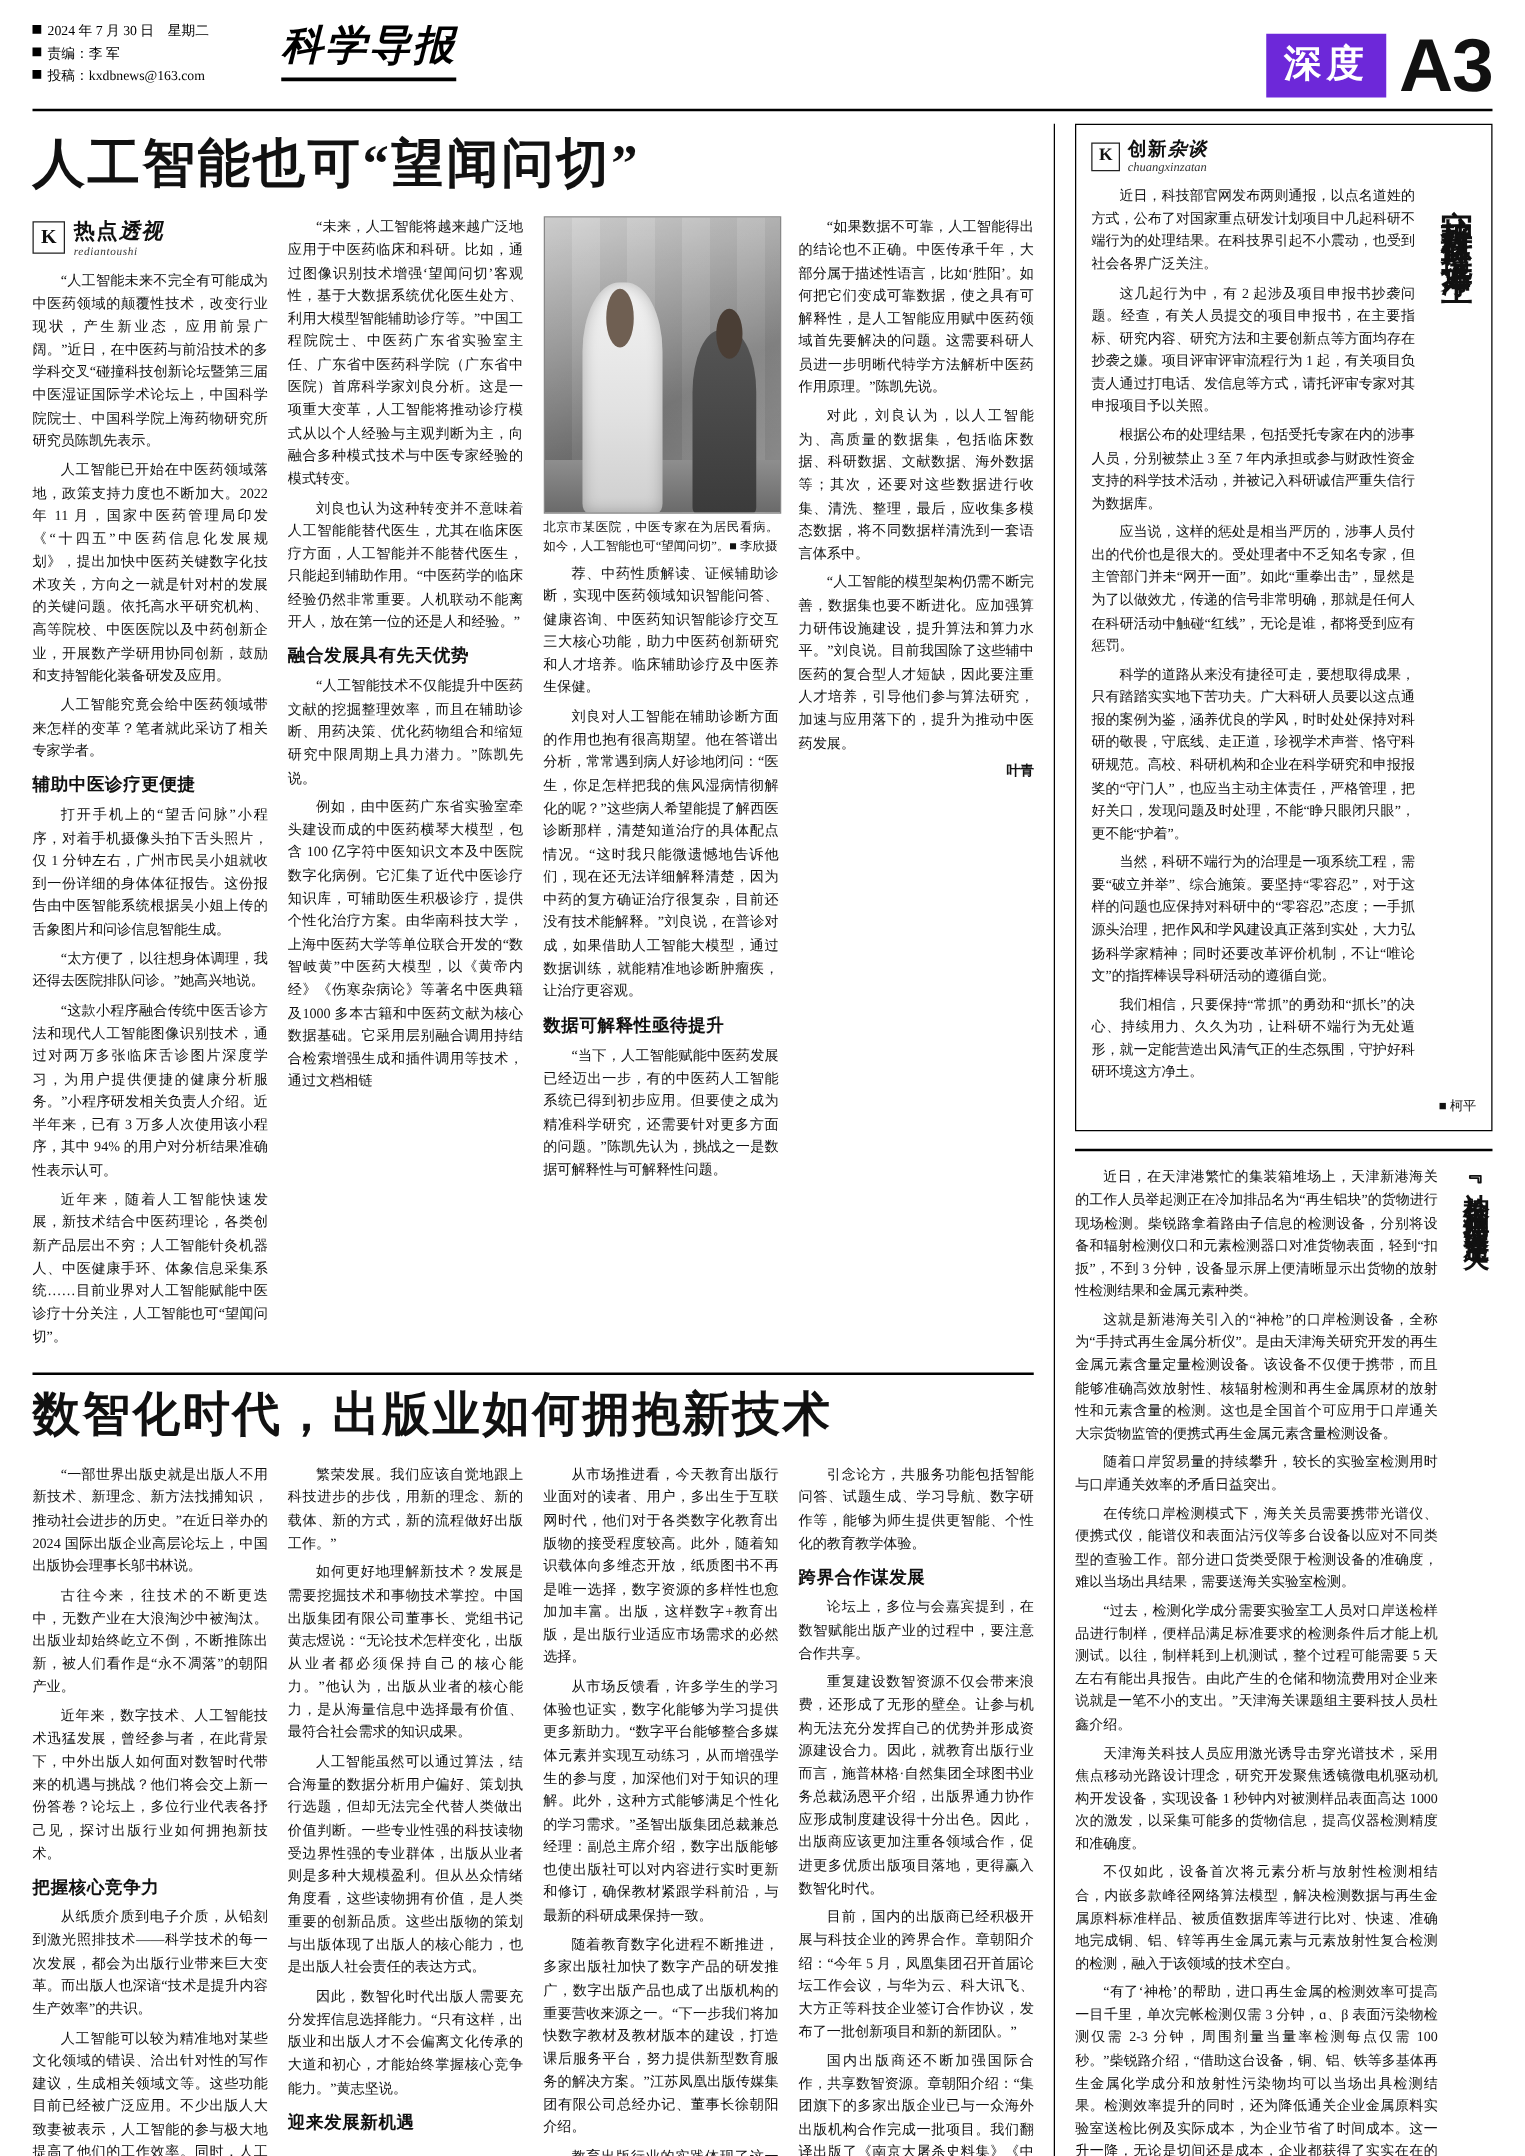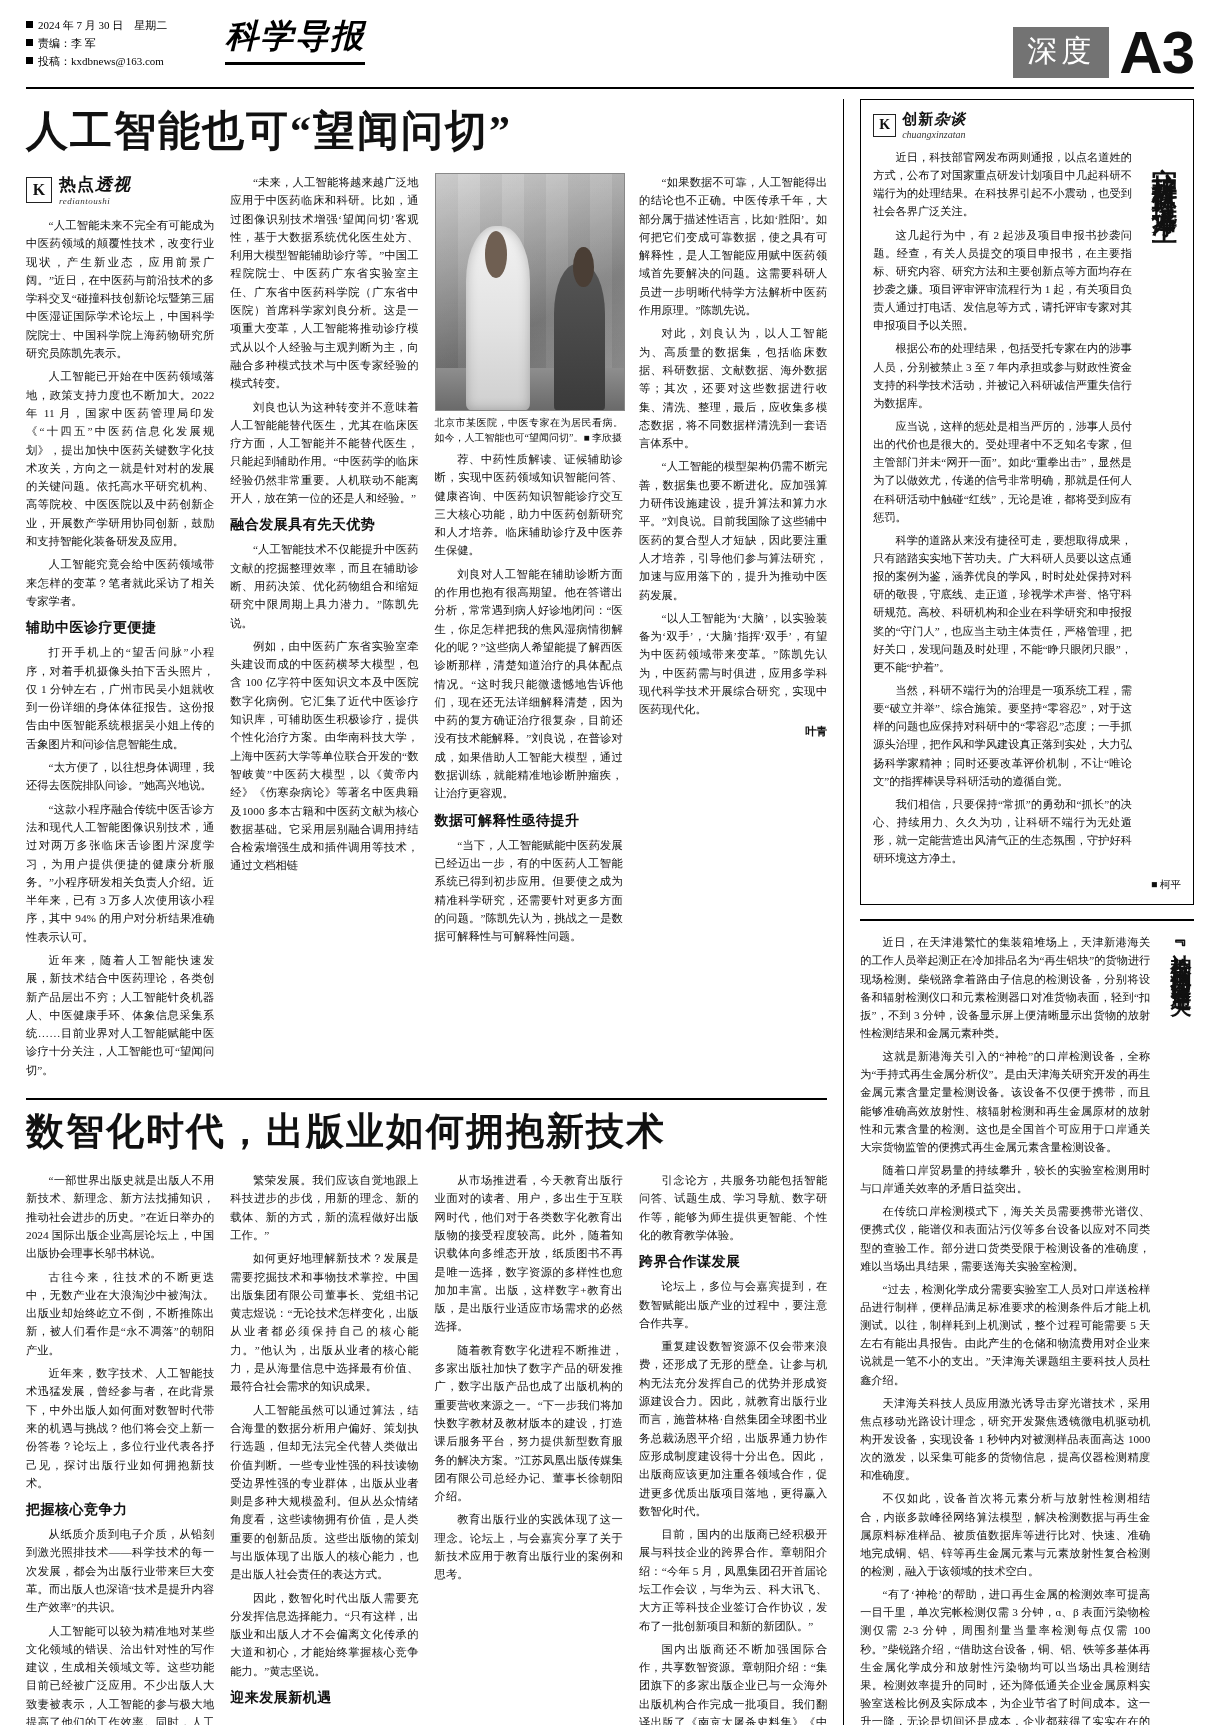--- a/index.html
+++ b/index.html
@@ -38,21 +38,21 @@
     color:#000;
     position:relative;
     padding-bottom:4px;
     font-style:italic;
   }
   .logo:after{
     content:"";position:absolute;left:0;right:0;bottom:-2px;height:3px;background:#000;
   }
   .mh-right{display:flex;align-items:center;gap:10px;padding-top:4px;}
   .shendu{
-    background:#737373;color:#fff;font-size:30px;font-weight:400;
+    background:#6d28d9;color:#fff;font-size:30px;font-weight:700;
     padding:4px 14px 6px 14px;letter-spacing:4px;
     font-family:"Liberation Serif",serif;
     margin-left:32px;
   }
   .pagenum{font-size:60px;font-weight:700;letter-spacing:-1px;font-family:Liberation Sans, sans-serif;}
 
   
   .body-wrap{display:flex;gap:0;margin-top:10px;}
   .left-zone{width:820px;padding-right:16px;box-sizing:border-box;}
   .right-zone{width:352px;border-left:1px solid #000;padding-left:16px;box-sizing:border-box;}
@@ -228,21 +228,20 @@
             <p class="art">荐、中药性质解读、证候辅助诊断，实现中医药领域知识智能问答、健康咨询、中医药知识智能诊疗交互三大核心功能，助力中医药创新研究和人才培养。临床辅助诊疗及中医养生保健。</p>
             <p class="art">刘良对人工智能在辅助诊断方面的作用也抱有很高期望。他在答谱出分析，常常遇到病人好诊地闭问：“医生，你足怎样把我的焦风湿病情彻解化的呢？”这些病人希望能提了解西医诊断那样，清楚知道治疗的具体配点情况。“这时我只能微遗憾地告诉他们，现在还无法详细解释清楚，因为中药的复方确证治疗很复杂，目前还没有技术能解释。”刘良说，在普诊对成，如果借助人工智能大模型，通过数据训练，就能精准地诊断肿瘤疾，让治疗更容观。</p>
             <div class="sub">数据可解释性亟待提升</div>
             <p class="art">“当下，人工智能赋能中医药发展已经迈出一步，有的中医药人工智能系统已得到初步应用。但要使之成为精准科学研究，还需要针对更多方面的问题。”陈凯先认为，挑战之一是数据可解释性与可解释性问题。</p>
           </div>
 
           <div class="col">
             <p class="art">“如果数据不可靠，人工智能得出的结论也不正确。中医传承千年，大部分属于描述性语言，比如‘胜阳’。如何把它们变成可靠数据，使之具有可解释性，是人工智能应用赋中医药领域首先要解决的问题。这需要科研人员进一步明晰代特学方法解析中医药作用原理。”陈凯先说。</p>
             <p class="art">对此，刘良认为，以人工智能为、高质量的数据集，包括临床数据、科研数据、文献数据、海外数据等；其次，还要对这些数据进行收集、清洗、整理，最后，应收集多模态数据，将不同数据样清洗到一套语言体系中。</p>
             <p class="art">“人工智能的模型架构仍需不断完善，数据集也要不断进化。应加强算力研伟设施建设，提升算法和算力水平。”刘良说。目前我国除了这些辅中医药的复合型人才短缺，因此要注重人才培养，引导他们参与算法研究，加速与应用落下的，提升为推动中医药发展。</p>
-            <p class="art">“以人工智能为‘大脑’，以实验装备为‘双手’，‘大脑’指挥‘双手’，有望为中医药领域带来变革。”陈凯先认为，中医药需与时俱进，应用多学科现代科学技术开展综合研究，实现中医药现代化。</p>
             <div class="byline">叶青</div>
           </div>
         </div>
       </div>
 
       <div class="rule-thick"></div>
 
       <div>
         <h1 class="headline mid">数智化时代，出版业如何拥抱新技术</h1>
         <div class="cols">
@@ -258,20 +257,21 @@
           <div class="col">
             <p class="art">繁荣发展。我们应该自觉地跟上科技进步的步伐，用新的理念、新的载体、新的方式，新的流程做好出版工作。”</p>
             <p class="art">如何更好地理解新技术？发展是需要挖掘技术和事物技术掌控。中国出版集团有限公司董事长、党组书记黄志煜说：“无论技术怎样变化，出版从业者都必须保持自己的核心能力。”他认为，出版从业者的核心能力，是从海量信息中选择最有价值、最符合社会需求的知识成果。</p>
             <p class="art">人工智能虽然可以通过算法，结合海量的数据分析用户偏好、策划执行选题，但却无法完全代替人类做出价值判断。一些专业性强的科技读物受边界性强的专业群体，出版从业者则是多种大规模盈利。但从丛众情绪角度看，这些读物拥有价值，是人类重要的创新品质。这些出版物的策划与出版体现了出版人的核心能力，也是出版人社会责任的表达方式。</p>
             <p class="art">因此，数智化时代出版人需要充分发挥信息选择能力。“只有这样，出版业和出版人才不会偏离文化传承的大道和初心，才能始终掌握核心竞争能力。”黄志坚说。</p>
             <div class="sub">迎来发展新机遇</div>
             <p class="art"></p>
           </div>
           <div class="col">
             <p class="art">从市场推进看，今天教育出版行业面对的读者、用户，多出生于互联网时代，他们对于各类数字化教育出版物的接受程度较高。此外，随着知识载体向多维态开放，纸质图书不再是唯一选择，数字资源的多样性也愈加加丰富。出版，这样数字+教育出版，是出版行业适应市场需求的必然选择。</p>
+            <p class="art">从市场反馈看，许多学生的学习体验也证实，数字化能够为学习提供更多新助力。“数字平台能够整合多媒体元素并实现互动练习，从而增强学生的参与度，加深他们对于知识的理解。此外，这种方式能够满足个性化的学习需求。”圣智出版集团总裁兼总经理：副总主席介绍，数字出版能够也使出版社可以对内容进行实时更新和修订，确保教材紧跟学科前沿，与最新的科研成果保持一致。</p>
             <p class="art">随着教育数字化进程不断推进，多家出版社加快了数字产品的研发推广，数字出版产品也成了出版机构的重要营收来源之一。“下一步我们将加快数字教材及教材版本的建设，打造课后服务平台，努力提供新型数育服务的解决方案。”江苏凤凰出版传媒集团有限公司总经办记、董事长徐朝阳介绍。</p>
             <p class="art">教育出版行业的实践体现了这一理念。论坛上，与会嘉宾分享了关于新技术应用于教育出版行业的案例和思考。</p>
           </div>
           <div class="col">
             <p class="art">引念论方，共服务功能包括智能问答、试题生成、学习导航、数字研作等，能够为师生提供更智能、个性化的教育教学体验。</p>
             <div class="sub">跨界合作谋发展</div>
             <p class="art">论坛上，多位与会嘉宾提到，在数智赋能出版产业的过程中，要注意合作共享。</p>
             <p class="art">重复建设数智资源不仅会带来浪费，还形成了无形的壁垒。让参与机构无法充分发挥自己的优势并形成资源建设合力。因此，就教育出版行业而言，施普林格·自然集团全球图书业务总裁汤恩平介绍，出版界通力协作应形成制度建设得十分出色。因此，出版商应该更加注重各领域合作，促进更多优质出版项目落地，更得赢入数智化时代。</p>
             <p class="art">目前，国内的出版商已经积极开展与科技企业的跨界合作。章朝阳介绍：“今年 5 月，凤凰集团召开首届论坛工作会议，与华为云、科大讯飞、大方正等科技企业签订合作协议，发布了一批创新项目和新的新团队。”</p>
             <p class="art">国内出版商还不断加强国际合作，共享数智资源。章朝阳介绍：“集团旗下的多家出版企业已与一众海外出版机构合作完成一批项目。我们翻译出版了《南京大屠杀史料集》《中国佛教通史》等多部大型著作。”</p>

